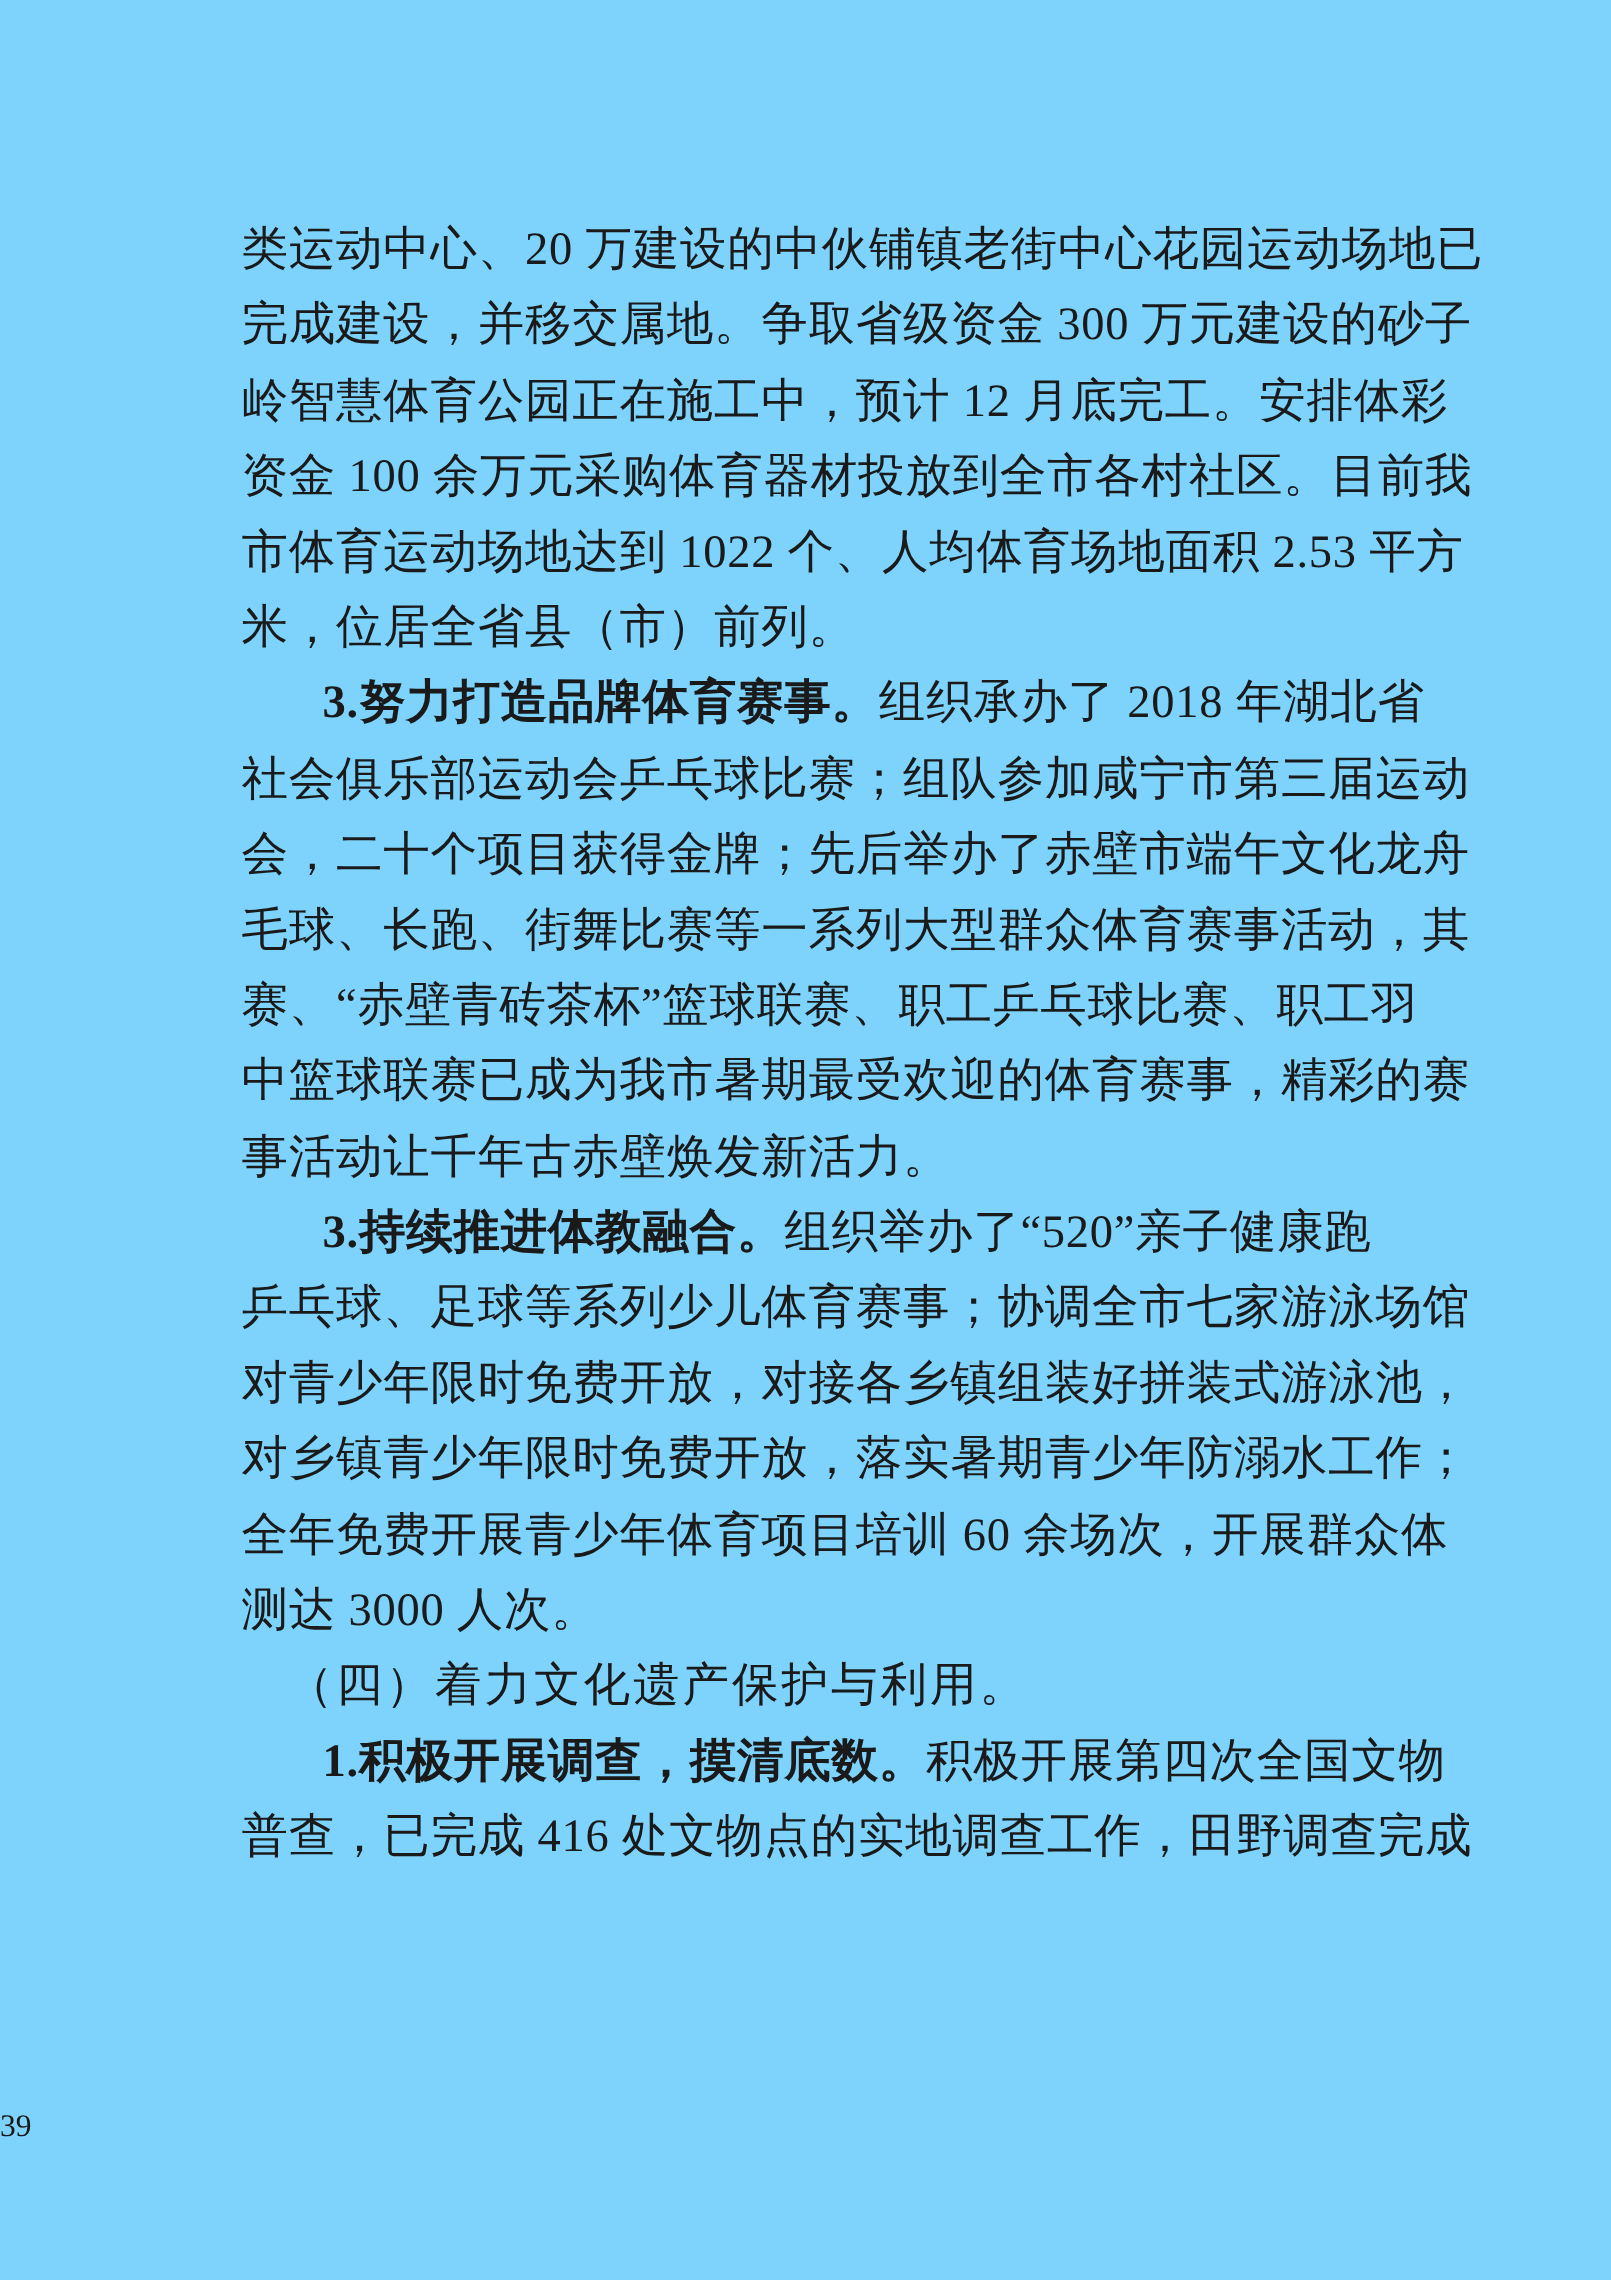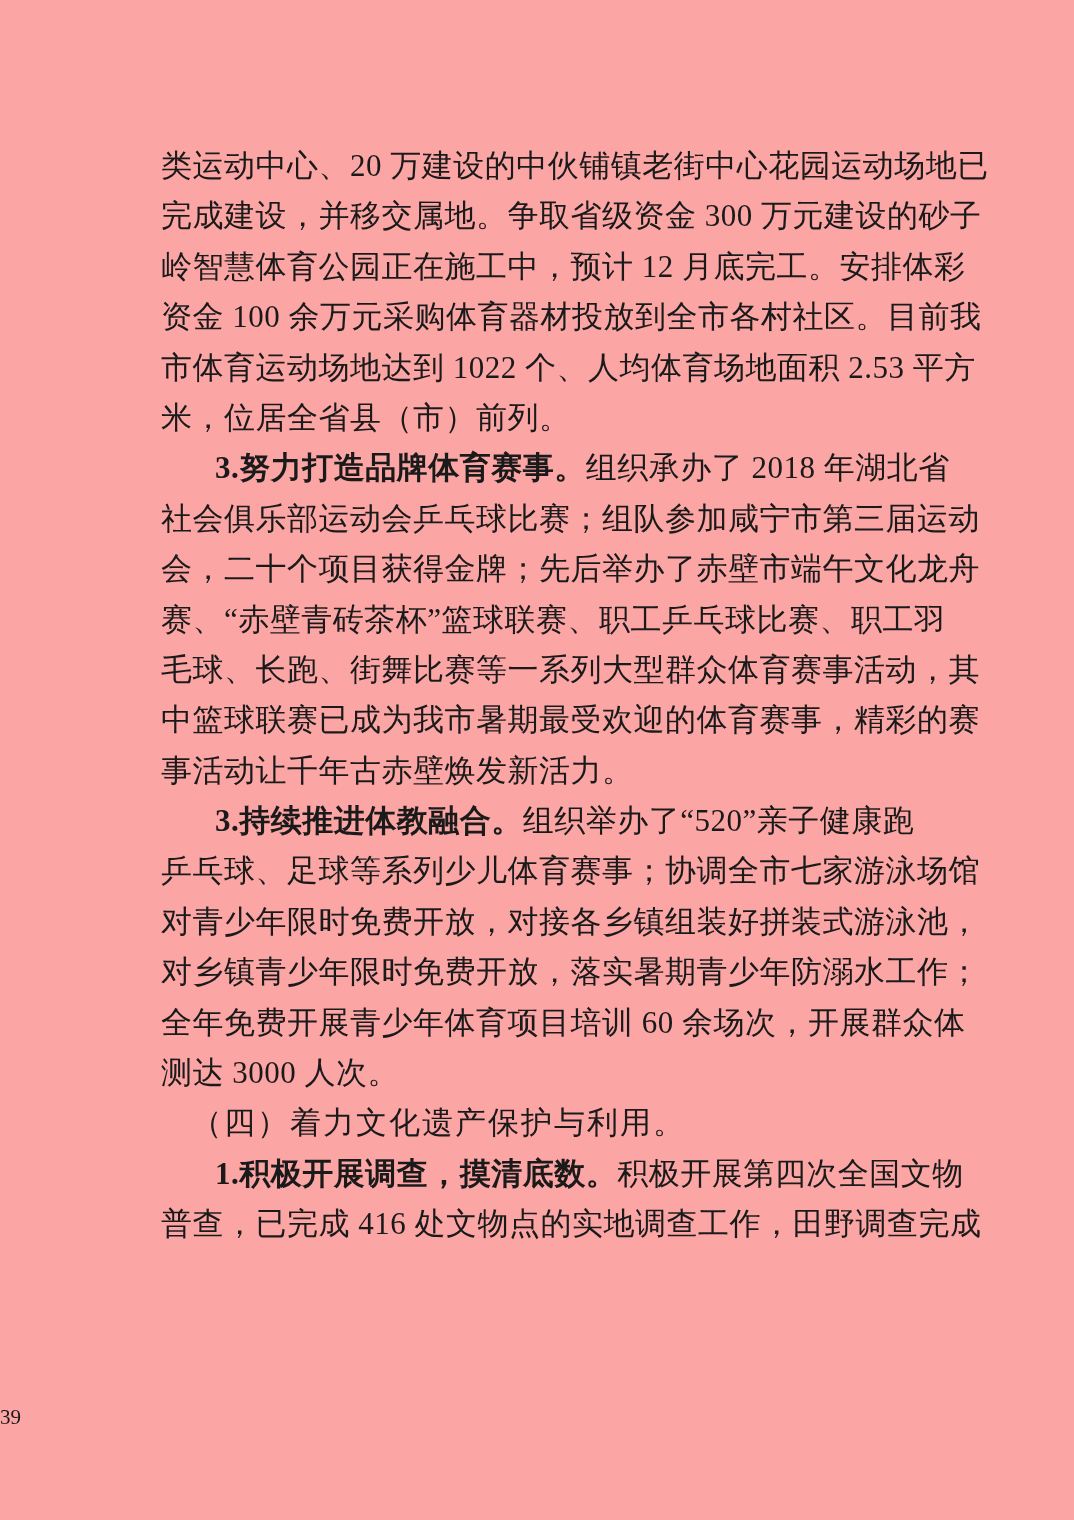--- a/index.html
+++ b/index.html
@@ -4,21 +4,21 @@
 <style>
   html, body {
     margin: 0;
     padding: 0;
     background: #ffffff;
   }
   .sheet {
     position: relative;
     width: 1074px;
     height: 1520px;
-    background: #fca5a5;
+    background: #7dd3fc;
     overflow: hidden;
     font-family: "Liberation Serif", "DejaVu Serif", serif;
     color: #1a1a1a;
   }
   .body-text {
     position: absolute;
     left: 161px;
     top: 141px;
     width: 752px;
     font-size: 31px;
@@ -67,22 +67,22 @@
   <div class="body-text">
       <div class="line"><span>类运动中心、20 万建设的中伙铺镇老街中心花园运动场地已</span></div>
       <div class="line"><span>完成建设，并移交属地。争取省级资金 300 万元建设的砂子</span></div>
       <div class="line"><span>岭智慧体育公园正在施工中，预计 12 月底完工。安排体彩</span></div>
       <div class="line"><span>资金 100 余万元采购体育器材投放到全市各村社区。目前我</span></div>
       <div class="line"><span>市体育运动场地达到 1022 个、人均体育场地面积 2.53 平方</span></div>
       <div class="line end"><span>米，位居全省县（市）前列。</span></div>
       <div class="line indent"><span class="lead">3.努力打造品牌体育赛事。</span><span>组织承办了 2018 年湖北省</span></div>
       <div class="line"><span>社会俱乐部运动会乒乓球比赛；组队参加咸宁市第三届运动</span></div>
       <div class="line"><span>会，二十个项目获得金牌；先后举办了赤壁市端午文化龙舟</span></div>
+      <div class="line"><span>毛球、长跑、街舞比赛等一系列大型群众体育赛事活动，其</span></div>
       <div class="line"><span>赛、“赤壁青砖茶杯”篮球联赛、职工乒乓球比赛、职工羽</span></div>
-      <div class="line"><span>毛球、长跑、街舞比赛等一系列大型群众体育赛事活动，其</span></div>
       <div class="line"><span>中篮球联赛已成为我市暑期最受欢迎的体育赛事，精彩的赛</span></div>
       <div class="line end"><span>事活动让千年古赤壁焕发新活力。</span></div>
       <div class="line indent"><span class="lead">3.持续推进体教融合。</span><span>组织举办了“520”亲子健康跑</span></div>
       <div class="line"><span>乒乓球、足球等系列少儿体育赛事；协调全市七家游泳场馆</span></div>
       <div class="line"><span>对青少年限时免费开放，对接各乡镇组装好拼装式游泳池，</span></div>
       <div class="line"><span>对乡镇青少年限时免费开放，落实暑期青少年防溺水工作；</span></div>
       <div class="line"><span>全年免费开展青少年体育项目培训 60 余场次，开展群众体</span></div>
       <div class="line end"><span>测达 3000 人次。</span></div>
       <div class="line indent end kaiti"><span>（四）着力文化遗产保护与利用。</span></div>
       <div class="line indent"><span class="lead">1.积极开展调查，摸清底数。</span><span>积极开展第四次全国文物</span></div>

